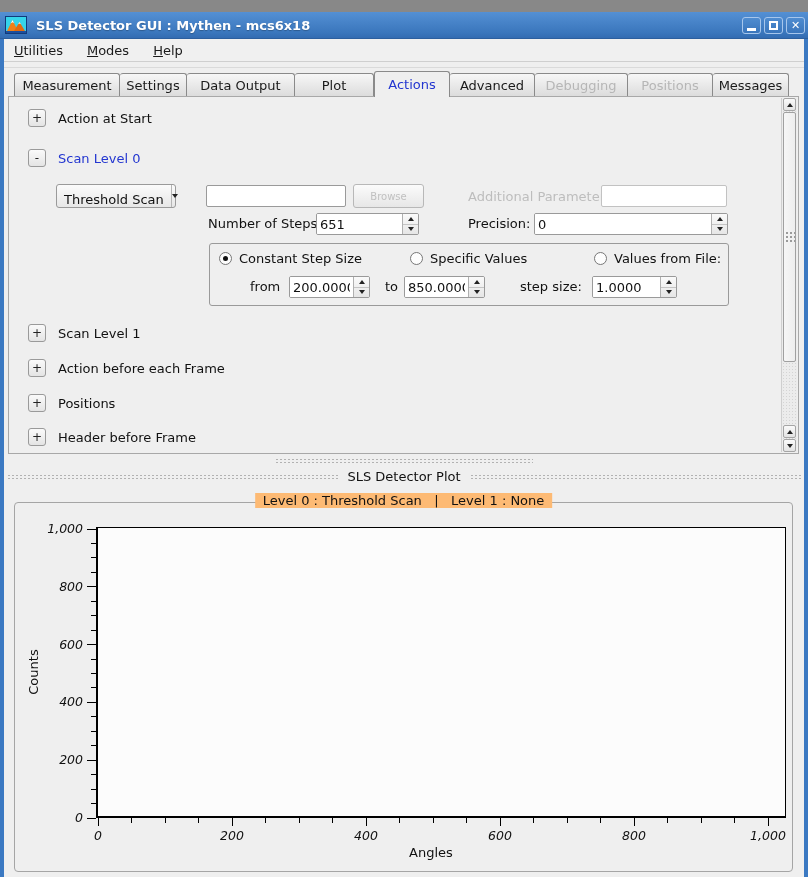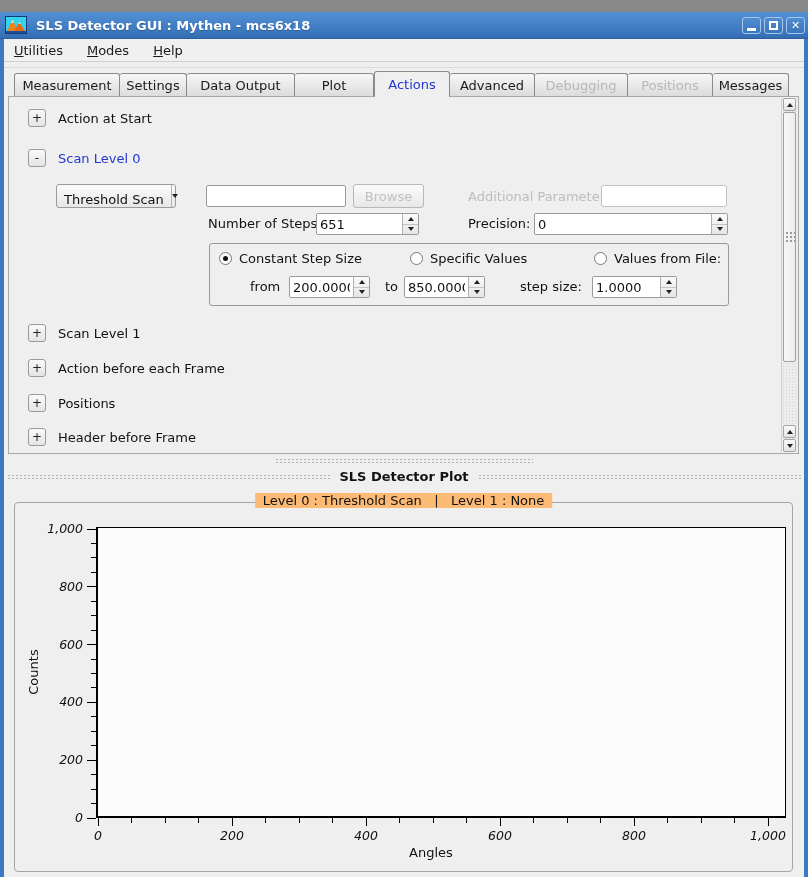--- a/index.html
+++ b/index.html
@@ -59,21 +59,21 @@
     border-bottom: 4px solid #222; }
   .tri-down.s, .tri-up.s { border-left-width: 3px; border-right-width: 3px; }
   .tri-up.s { border-bottom-width: 4px; }
   .tri-down.s { border-top-width: 4px; }
 
   .text-input { border: 1px solid #9a9a9a; border-radius: 2px; background: #fff; height: 22px;
     font-family: "DejaVu Sans", sans-serif; font-size: 13px; padding: 0 4px; color: #111; width: 100%; outline: none; }
   .text-input.dim { border-color: #c2c2c2; }
 
   .btn { border: 1px solid #9a9a9a; border-radius: 3px; background: linear-gradient(#fbfbfb, #e7e7e7);
-    height: 24px; font-size: 13px; color: #111; display: flex; align-items: center; justify-content: center; }
+    height: 24px; font-size: 10px; color: #111; display: flex; align-items: center; justify-content: center; }
   .btn.disabled { color: #c0c0c0; border-color: #b8b8b8; }
 
   .label { font-size: 13px; color: #111; white-space: nowrap; }
   .label.dim { color: #bdbdbd; }
 
   .spinbox { display: flex; border: 1px solid #9a9a9a; border-radius: 2px; background: #fff; height: 22px; overflow: hidden; }
   .spin-input { flex: 1; min-width: 0; border: none; outline: none; background: #fff;
     font-family: "DejaVu Sans", sans-serif; font-size: 13px; padding: 0 3px; color: #111; }
   .spin-btns { width: 16px; border-left: 1px solid #b0b0b0; display: flex; flex-direction: column;
     background: linear-gradient(#fafafa, #e6e6e6); }
@@ -95,21 +95,21 @@
     background: linear-gradient(#fafafa, #e3e3e3); display: flex; align-items: center; justify-content: center; }
   .sb-btn.top { top: 0; }
   .sb-btn.up2 { bottom: 14px; }
   .sb-btn.down { bottom: 0; }
   .sb-thumb { position: absolute; left: 1px; right: 1px; top: 14px; height: 250px; border: 1px solid #a0a0a0;
     border-radius: 2px; background: linear-gradient(90deg, #f6f6f6, #ededed); display: flex; align-items: center; justify-content: center; }
   .sb-grip { width: 10px; height: 13px;
     background-image: radial-gradient(circle, #9a9a9a 0.8px, transparent 1px); background-size: 4px 4px; }
 
   
-  .splitter { position: absolute; left: 4px; top: 444px; width: 800px; height: 30px; font-weight: bold; }
+  .splitter { position: absolute; left: 4px; top: 444px; width: 800px; height: 30px; }
   .dots { background-image: radial-gradient(circle, #b2b2b2 0.8px, transparent 1px); background-size: 4px 3px; }
   .split-handle { width: 258px; height: 6px; margin: 2px auto 0; }
   .split-title-row { display: flex; align-items: center; gap: 9px; padding: 0 3px; margin-top: 5px; }
   .strip { flex: 1; height: 6px; }
   .split-label { font-size: 13px; color: #111; white-space: nowrap; }
 
   
   .plotbox { position: absolute; left: 14px; top: 490px; width: 779px; height: 370px;
     border: 1px solid #a5a5a5; border-radius: 4px; }
   .plot-title { position: absolute; top: -10px; left: 50%; transform: translateX(-50%);

